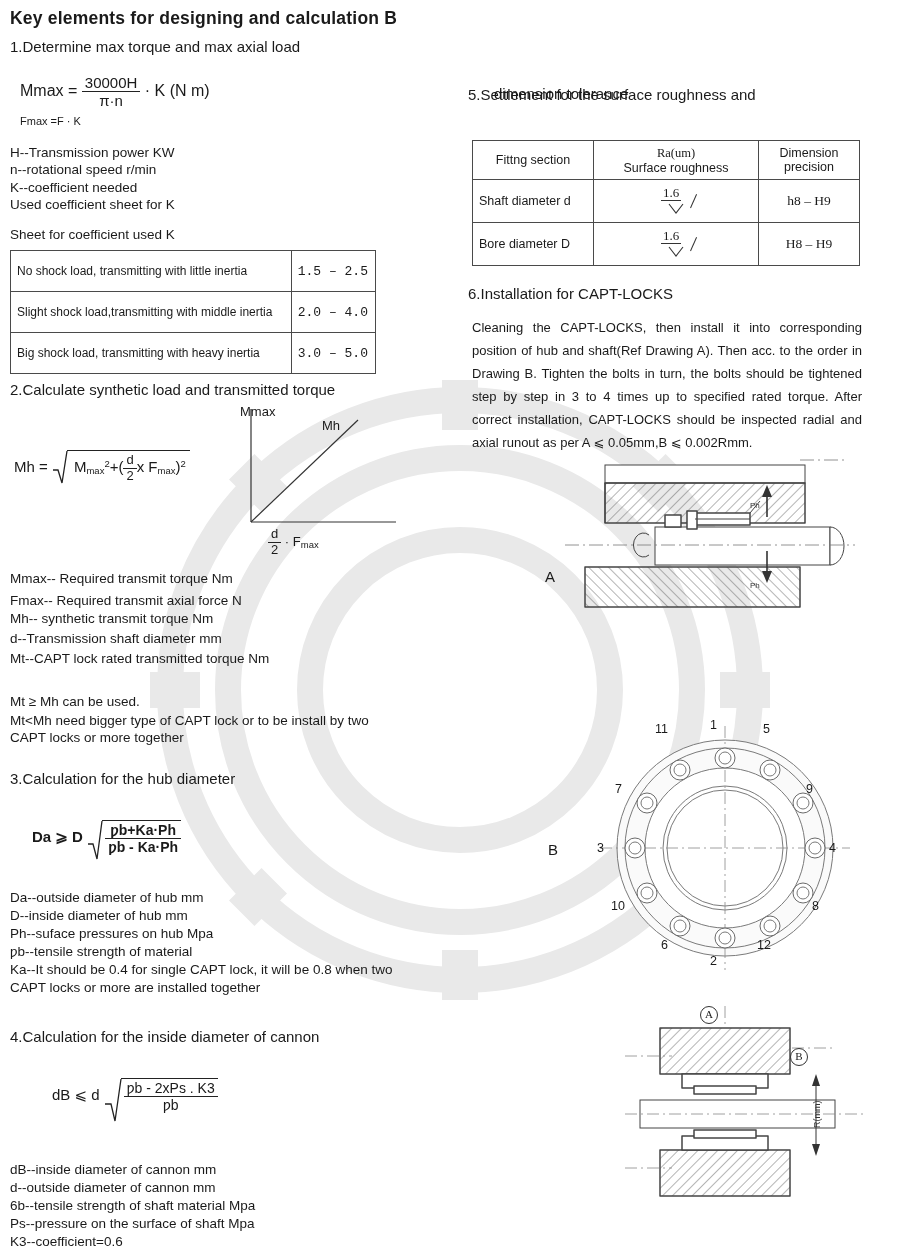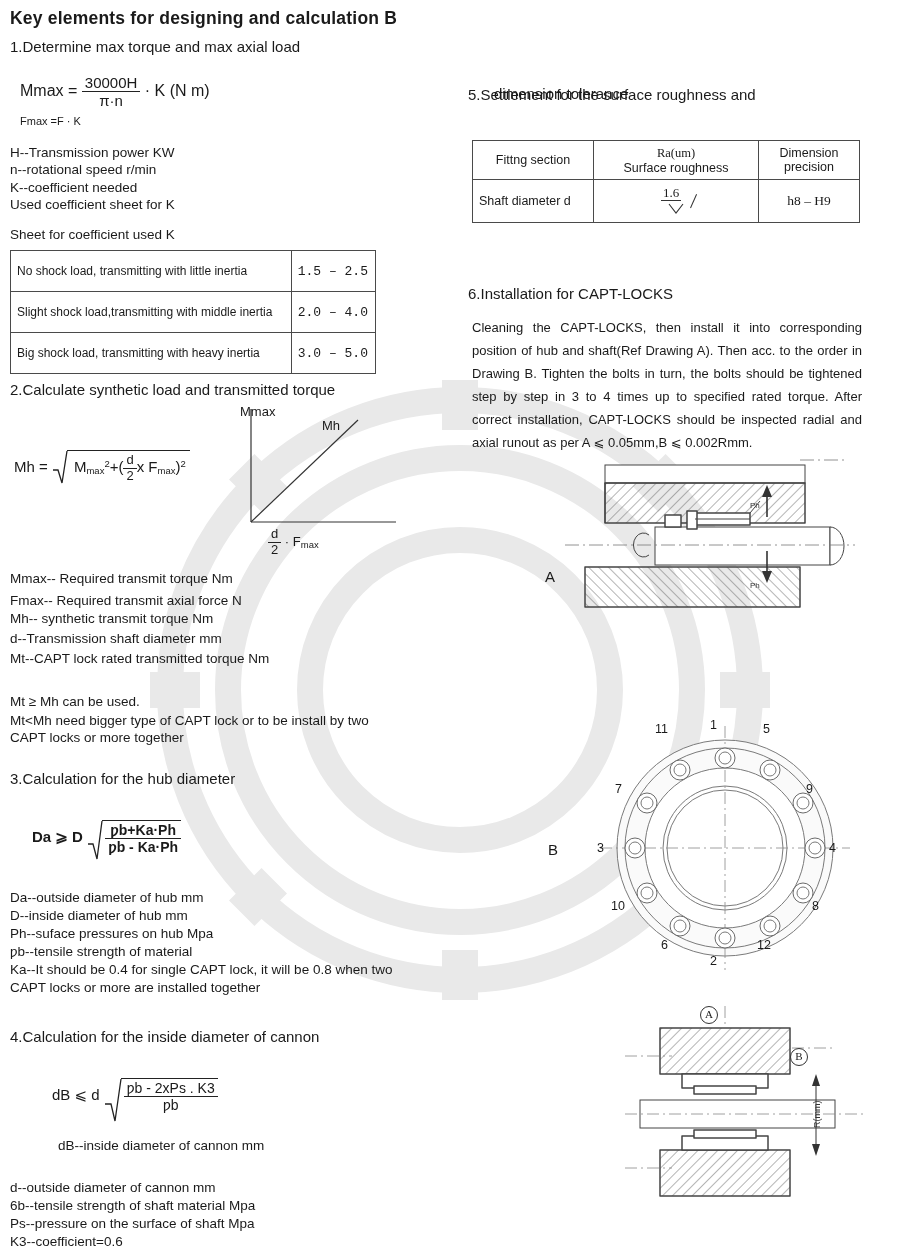--- a/index.html
+++ b/index.html
@@ -244,21 +244,21 @@
           </svg>
     </span>
     <span class="bar" style="left:17px;"></span>
     <span class="frac" style="font-size:14px;padding-top:2px;">
       <span class="num">ƿb - 2xPs . K3</span>
       <span class="den" style="border-bottom:none;"><span>ƿb</span></span>
     </span>
   </span>
 </div>
 
-<div class="t" style="left:10px;top:1138px;margin-left:48px;">dB--inside diameter of cannon mm</div>
+<div class="t" style="left:10px;top:1162px;">dB--inside diameter of cannon mm</div>
 <div class="t" style="left:10px;top:1180px;">d--outside diameter of cannon mm</div>
 <div class="t" style="left:10px;top:1198px;">6b--tensile strength of shaft material Mpa</div>
 <div class="t" style="left:10px;top:1216px;">Ps--pressure on the surface of shaft Mpa</div>
 <div class="t" style="left:10px;top:1234px;">K3--coefficient=0.6</div>
 
 <div class="t t15" style="left:468px;top:58px;margin-top:28px;">5.Settlement for the surface roughness and</div>
 <div class="t t15" style="left:494px;top:85px;">dimension tolerance</div>
 
 <table class="tbl2">
   <tbody>
@@ -274,20 +274,32 @@
     <td class="lab">Shaft diameter d</td>
     <td class="mid">
       <span class="rough"><span class="v">1.6</span><span class="tick"></span></span>
       <div style="margin-top:-4px;">
         <svg width="16" height="11" viewBox="0 0 16 11">
                 <path d="M1 1 L8 10 L15 1" fill="none" stroke="#333" stroke-width="1.1"></path>
               </svg>
       </div>
     </td>
     <td class="rt">h8 – H9</td>
+  </tr>
+  <tr>
+    <td class="lab">Bore diameter D</td>
+    <td class="mid">
+      <span class="rough"><span class="v">1.6</span><span class="tick"></span></span>
+      <div style="margin-top:-4px;">
+        <svg width="16" height="11" viewBox="0 0 16 11">
+                <path d="M1 1 L8 10 L15 1" fill="none" stroke="#333" stroke-width="1.1"></path>
+              </svg>
+      </div>
+    </td>
+    <td class="rt">H8 – H9</td>
   </tr>
 </tbody>
     </table>
 
 <div class="t t15" style="left:468px;top:285px;">6.Installation for CAPT-LOCKS</div>
 <div class="para">Cleaning the CAPT-LOCKS, then install it into corresponding position of hub and shaft(Ref Drawing A). Then acc. to the order in Drawing B. Tighten the bolts in turn, the bolts should be tightened step by step in 3 to 4 times up to specified rated torque. After correct installation, CAPT-LOCKS should be inspected radial and axial runout as per A ⩽ 0.05mm,B ⩽ 0.002Rmm.</div>
 
 <svg class="drawA" viewBox="0 0 320 175">
   <defs>
     <pattern id="hatchA" width="7" height="7" patternTransform="rotate(45)" patternUnits="userSpaceOnUse">

